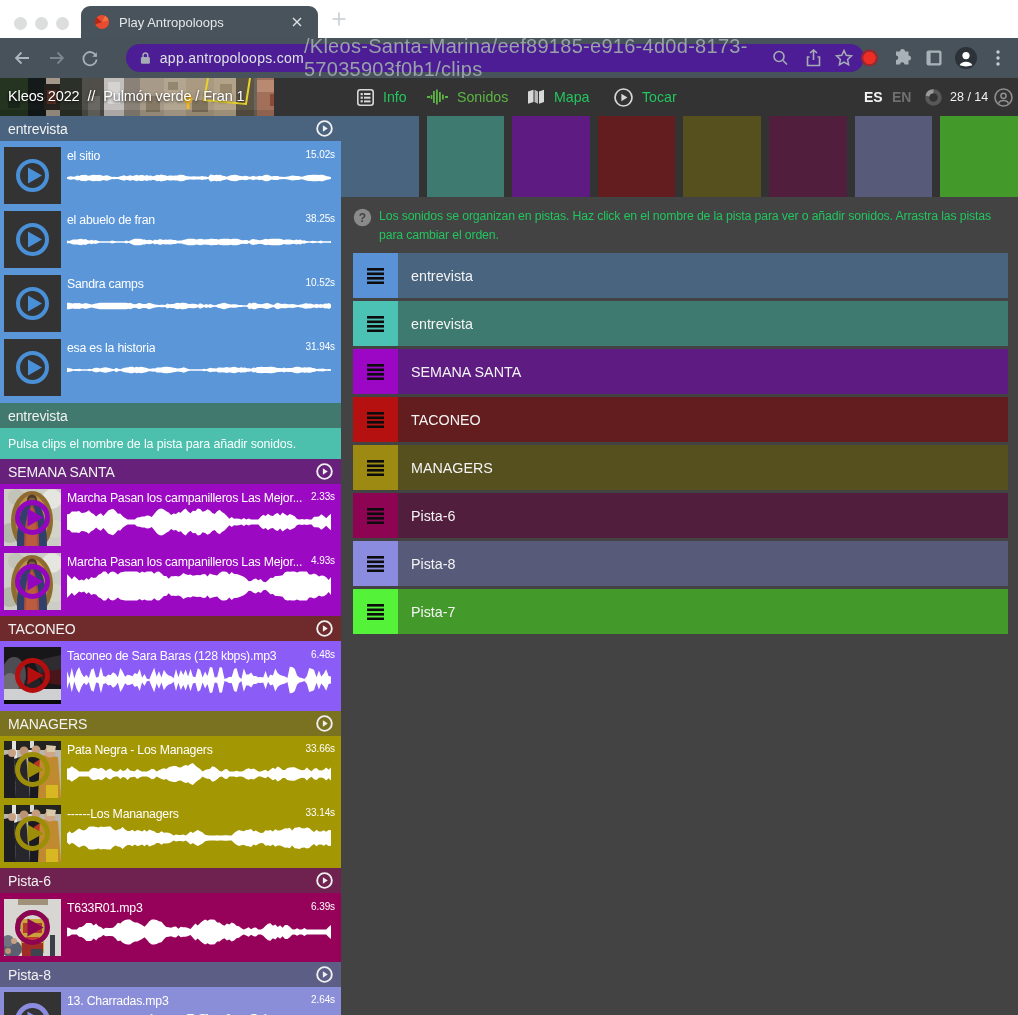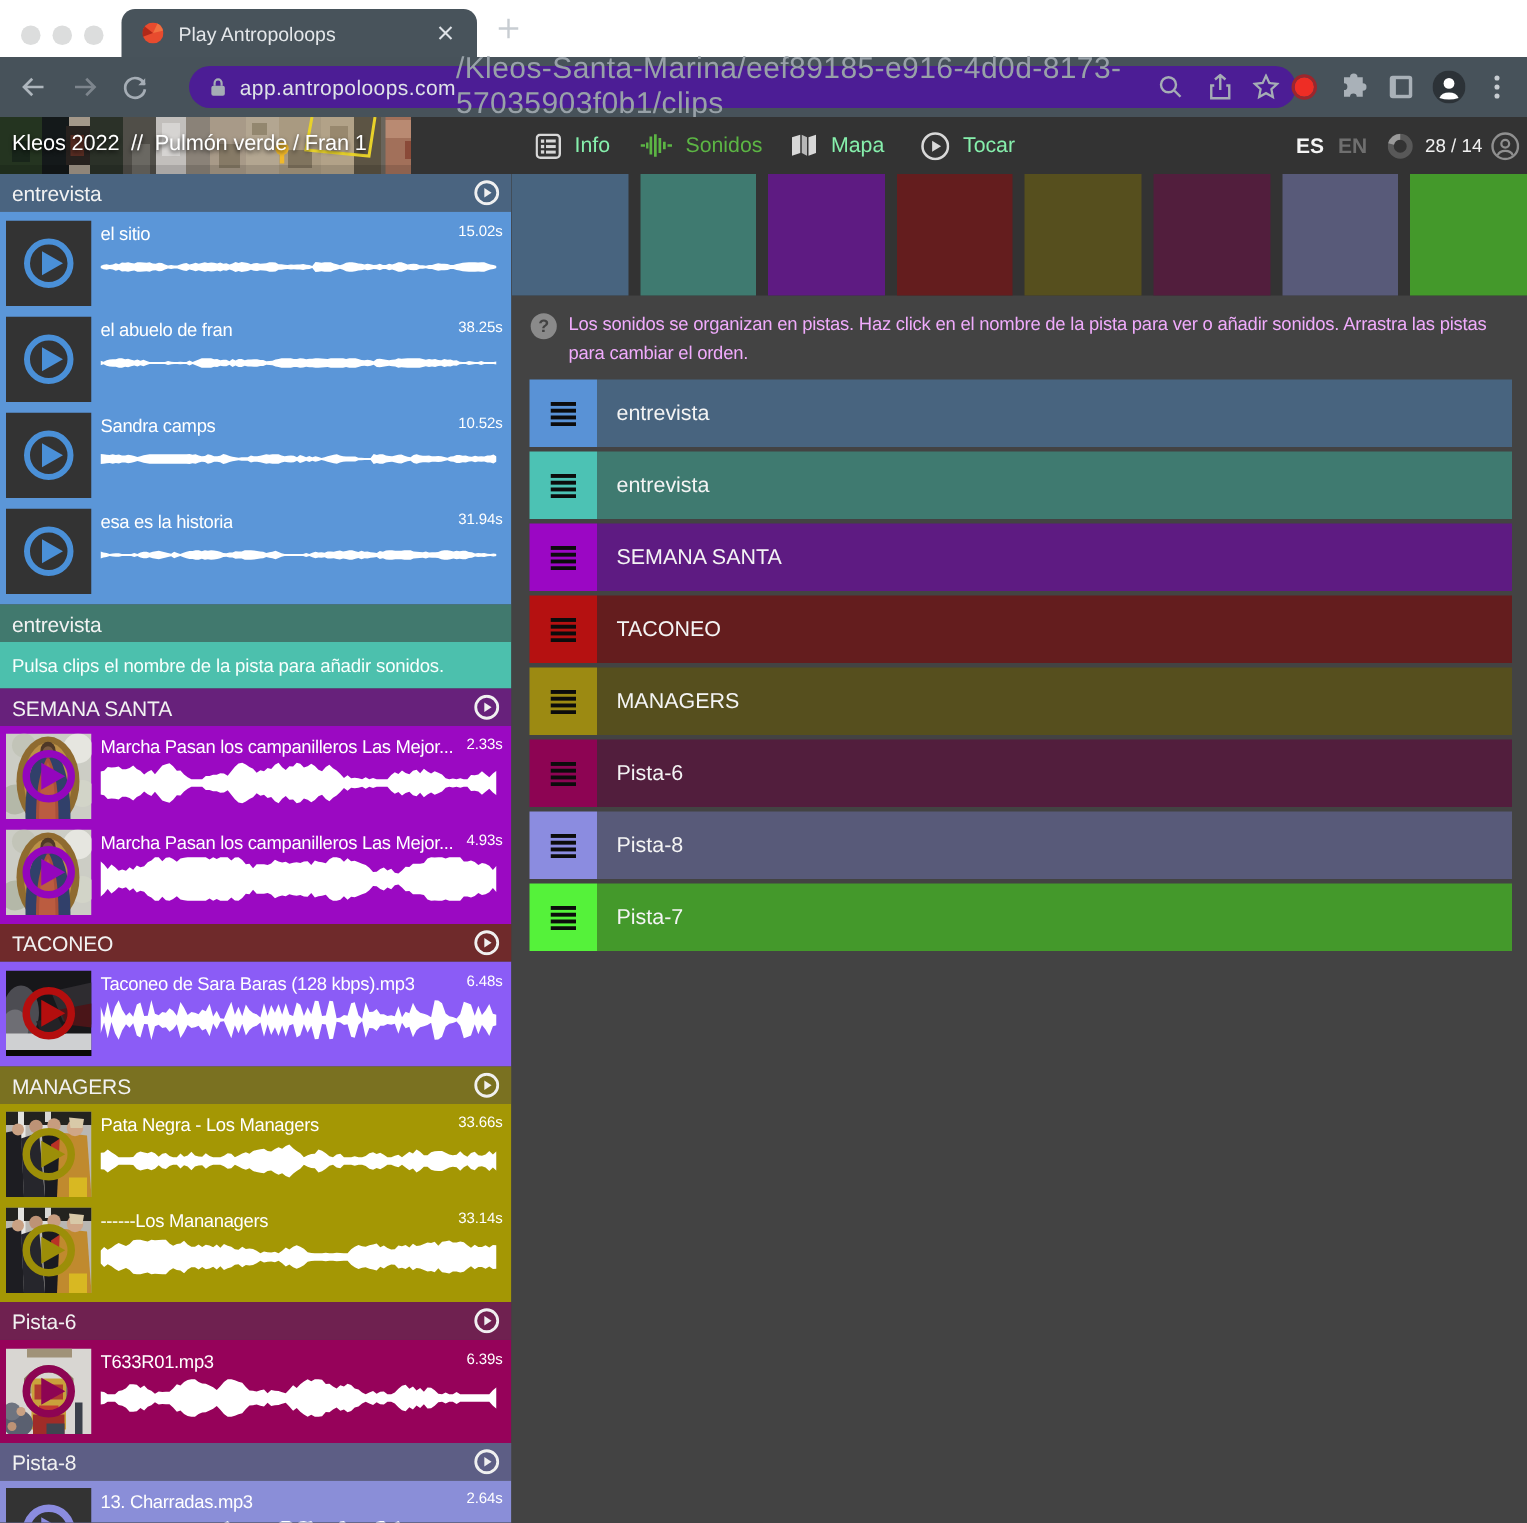--- a/index.html
+++ b/index.html
@@ -25,21 +25,21 @@
 .reddot{position:absolute;left:861px;top:50%;transform:translateY(-50%);width:17px;height:17px;border-radius:50%;
  background:#ee2d25;border:2px solid #9c262c;background-clip:padding-box}
 .avatar{position:absolute;left:955px;top:9px}
 
 .appheader{position:relative;height:38px;background:#333333}
 .mapwrap{position:absolute;left:0;top:0;width:274px;height:38px;overflow:hidden}
 .mapimg{position:absolute;left:0;top:0}
 .crumb{position:absolute;left:8px;top:10px;color:#fff;font-size:14.5px;letter-spacing:-0.1px;
  text-shadow:0 1px 3px rgba(0,0,0,.8)}
 .navitem{position:absolute;top:0;height:38px;display:flex;align-items:center;gap:9px;
- color:#86efac;font-size:14.2px}
+ color:#22c55e;font-size:14.2px}
 .lang{position:absolute;top:11px;font-size:14px;font-weight:bold}
 .es{left:864px;color:#f5f5f5}
 .en{left:892px;color:#6f6f6f}
 .donut{position:absolute;left:925px;top:11px}
 .counter{position:absolute;left:950px;top:12px;color:#f0f0f0;font-size:12.5px}
 .person{position:absolute;left:994px;top:10px}
 
 .main{display:flex;height:899px}
 .sidebar{width:341px;flex:none;overflow:hidden}
 .content{flex:1;background:#434343;overflow:hidden}
@@ -61,21 +61,21 @@
 .cd{color:#fff;font-size:10px;margin-left:3px;letter-spacing:-0.1px}
 .wave{display:block}
 .tband{height:31px;background:#4cc0ad;color:#f8fffd;font-size:12.4px;letter-spacing:-0.1px;
  display:flex;align-items:center;padding-left:8px}
 
 .sqrow{height:81px;background:#333333;display:flex}
 .sq{width:77.6px;height:81px;margin-right:8px;flex:none}
 .sq:last-child{margin-right:0;width:77.7px}
 .hint{margin:10px 0 0 12px;display:flex;overflow:hidden}
 .qm{flex:none;margin-right:7px;margin-top:1px}
-.hinttext{color:#f0abfc;font-size:12.3px;letter-spacing:-0.15px;line-height:18.5px}
+.hinttext{color:#22c55e;font-size:12.3px;letter-spacing:-0.15px;line-height:18.5px}
 .hinttext div{white-space:nowrap}
 .rows{margin:9px 10px 0 12px}
 .trow{display:flex;height:45px;margin-bottom:3px}
 .handle{width:45px;flex:none;display:flex;align-items:center;justify-content:center}
 .tbody{flex:1;display:flex;align-items:center}
 .tbody span{color:#f4f4f4;font-size:14.3px;margin-left:13px}
 </style></head>
 <body>
 <div class="tabstrip">
   <div class="lights">

